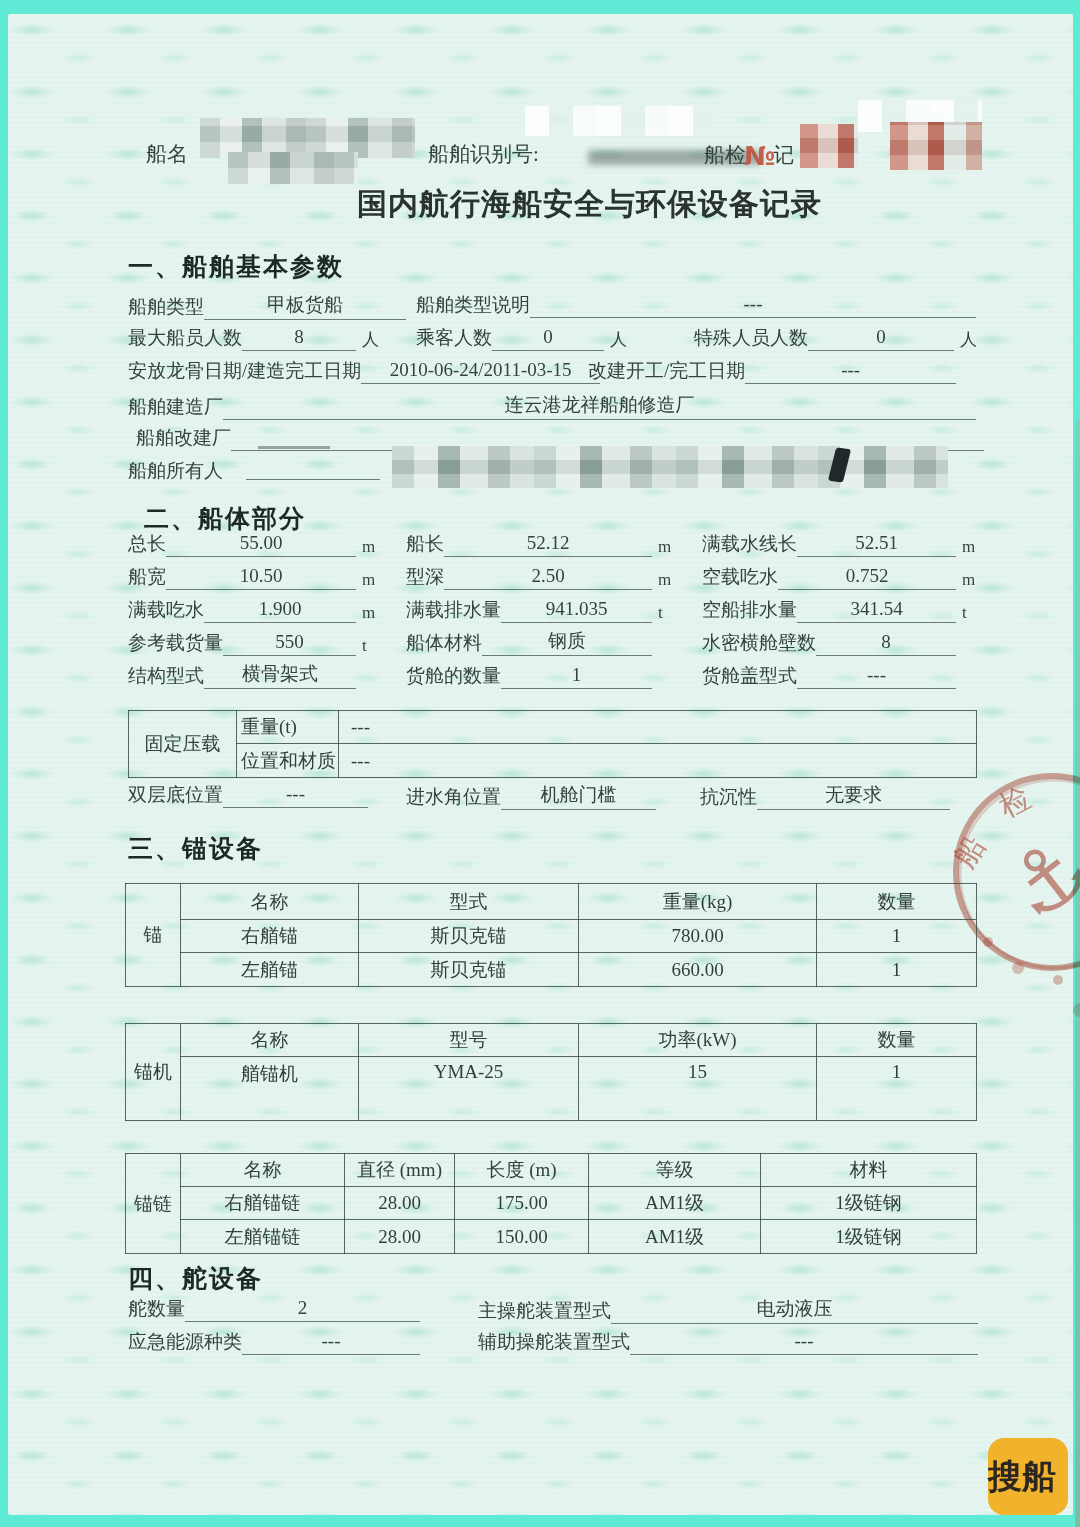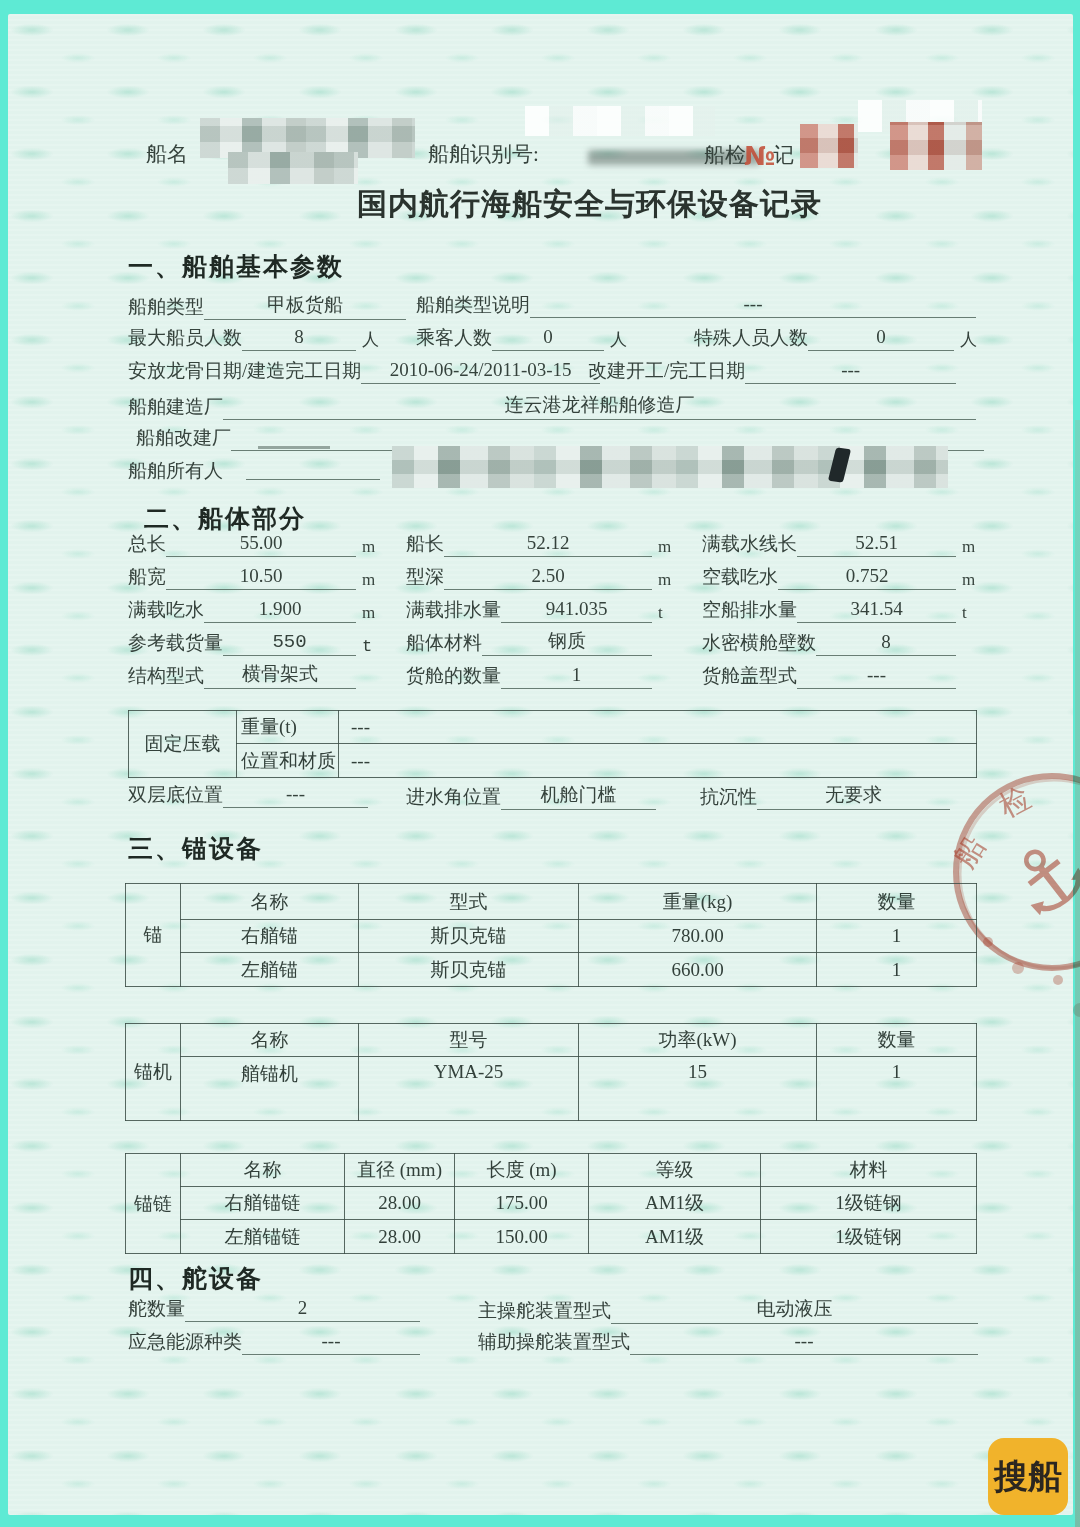--- a/index.html
+++ b/index.html
@@ -38,21 +38,21 @@
   .mz-light{background-image:
       repeating-linear-gradient(90deg,rgba(255,255,255,.85) 0 24px,rgba(228,240,236,.55) 24px 48px,rgba(250,252,251,.9) 48px 72px);
       filter:blur(.5px);}
   .blur-smudge{background:rgba(94,110,104,.55);filter:blur(3px);border-radius:3px;}
   .dark-glyph{background:#20282a;width:15px;height:34px;border-radius:3px;transform:rotate(8deg) skewX(-6deg);}
   .scribble{height:3px;background:rgba(70,88,80,.5);filter:blur(.4px);}
   .linepiece{border-bottom:1.4px solid rgba(74,95,85,.8);}
   .regno{color:#c24a33;font-weight:bold;font-size:26px;font-family:"DejaVu Sans",sans-serif;
          position:relative;top:3px;margin:0 -2px;opacity:.85;}
   .logo{position:absolute;left:988px;top:1438px;width:80px;height:77px;border-radius:16px;
-        background:#f1b32b;display:flex;align-items:center;justify-content:center;
+        background:#f1b32b;display:flex;align-items:center;justify-content:flex-start;
         font-family:"Liberation Sans","DejaVu Sans",sans-serif;font-weight:bold;font-size:34px;color:#2b2620;}
   .stamp{position:absolute;left:930px;top:760px;mix-blend-mode:multiply;filter:blur(.5px);}
 </style>
 </head>
 <body>
 
 <div class="page">
   <div class="paper"></div>
 
   <span class="abs lbl" style="left:146px;top:140px;font-size:21px;">船名</span>
@@ -165,21 +165,21 @@
     <div class="frow" style="position:static;">
         <span>满载排水量</span>
         <span class="ul">941.035</span>
         <span class="unit">t</span>
       </div>
     <div class="frow" style="position:static;">
         <span>空船排水量</span>
         <span class="ul">341.54</span>
         <span class="unit">t</span>
       </div>
-    <div class="frow" style="position:static;font-family:Liberation Mono, monospace;">
+    <div class="frow" style="position:static;">
         <span>参考载货量</span>
         <span class="ul">550</span>
         <span class="unit">t</span>
       </div>
     <div class="frow" style="position:static;">
         <span>船体材料</span>
         <span class="ul">钢质</span>
         <span class="unit"></span>
       </div>
     <div class="frow" style="position:static;">

